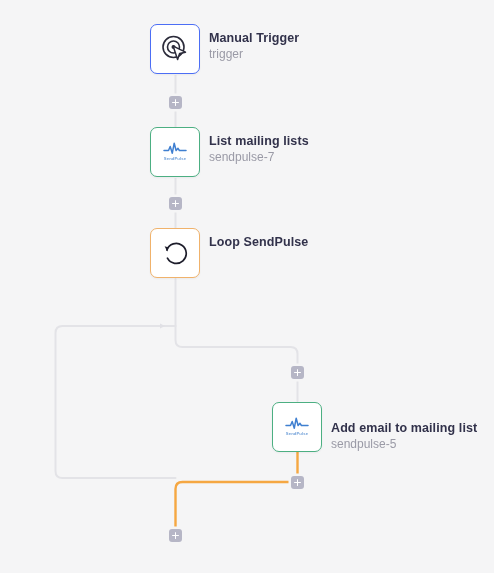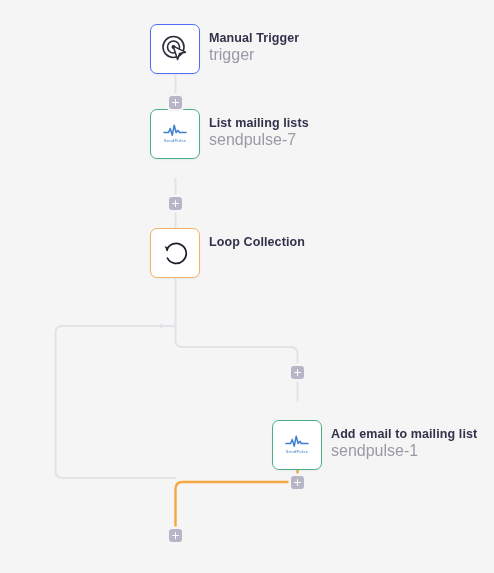--- a/index.html
+++ b/index.html
@@ -46,21 +46,21 @@
     white-space:nowrap;
   }
   .node-title{
     font-size:12.5px;
     font-weight:bold;
     color:#32324b;
     line-height:15px;
     letter-spacing:.1px;
   }
   .node-subtitle{
-    font-size:16px;
+    font-size:12px;
     color:#9a9aa6;
     line-height:15px;
     margin-top:1px;
   }
   
   .icon-sendpulse{
     display:flex;
     flex-direction:column;
     align-items:center;
     justify-content:center;
@@ -122,21 +122,21 @@
         <circle cx="13.5" cy="13" r="2" fill="#2b2b3a"></circle>
         <path d="M13.2,12.2 L25.5,18.2 L19.6,19.6 L17.6,25.6 Z" fill="#ffffff" stroke="#2b2b3a" stroke-width="1.5" stroke-linejoin="round"></path>
       </svg>
     </div>
     <div class="node-label">
       <div class="node-title">Manual Trigger</div>
       <div class="node-subtitle">trigger</div>
     </div>
   </div>
 
-  <div class="node" style="left:150px; top:109px;">
+  <div class="node" style="left:150px; top:127px;">
     <div class="node-box accent-green">
       <div class="icon-sendpulse">
         <svg width="24" height="13" viewBox="0 0 24 13">
           <path d="M1,8.5 L5.5,8.5 L7.2,4.5 L9.3,11.2 L11.2,1.2 L13.1,8.5 L15,6.3 L16.4,8.5 L23,8.5" fill="none" stroke="#3f7fd0" stroke-width="1.5" stroke-linecap="round" stroke-linejoin="round"></path>
         </svg>
         <div class="sp-word">SendPulse</div>
       </div>
     </div>
     <div class="node-label">
       <div class="node-title">List mailing lists</div>
@@ -145,36 +145,36 @@
   </div>
 
   <div class="node" style="left:150px; top:228px;">
     <div class="node-box accent-amber">
       <svg width="30" height="30" viewBox="0 0 30 30">
         <path d="M8.2,9.6 A10,10 0 1 1 6.2,17.6" fill="none" stroke="#1d1d2b" stroke-width="1.7" stroke-linecap="round" transform="rotate(-18 15 15)"></path>
         <path d="M4.6,8.3 L8.7,9.4 L7.3,13.6 Z" fill="#1d1d2b"></path>
       </svg>
     </div>
     <div class="node-label">
-      <div class="node-title">Loop Collection</div>
+      <div class="node-title">Loop SendPulse</div>
     </div>
   </div>
 
-  <div class="node" style="left:272px; top:420px;">
+  <div class="node" style="left:272px; top:402px;align-items:flex-end;">
     <div class="node-box accent-green">
       <div class="icon-sendpulse">
         <svg width="24" height="13" viewBox="0 0 24 13">
           <path d="M1,8.5 L5.5,8.5 L7.2,4.5 L9.3,11.2 L11.2,1.2 L13.1,8.5 L15,6.3 L16.4,8.5 L23,8.5" fill="none" stroke="#3f7fd0" stroke-width="1.5" stroke-linecap="round" stroke-linejoin="round"></path>
         </svg>
         <div class="sp-word">SendPulse</div>
       </div>
     </div>
     <div class="node-label">
       <div class="node-title">Add email to mailing list</div>
-      <div class="node-subtitle">sendpulse-1</div>
+      <div class="node-subtitle">sendpulse-5</div>
     </div>
   </div>
 
   <div class="plus-btn" style="left:169px; top:96px;"></div>
 
   <div class="plus-btn" style="left:169px; top:197px;"></div>
 
   <div class="plus-btn" style="left:291px; top:366px;"></div>
 
   <div class="plus-btn" style="left:291px; top:476px;"></div>

